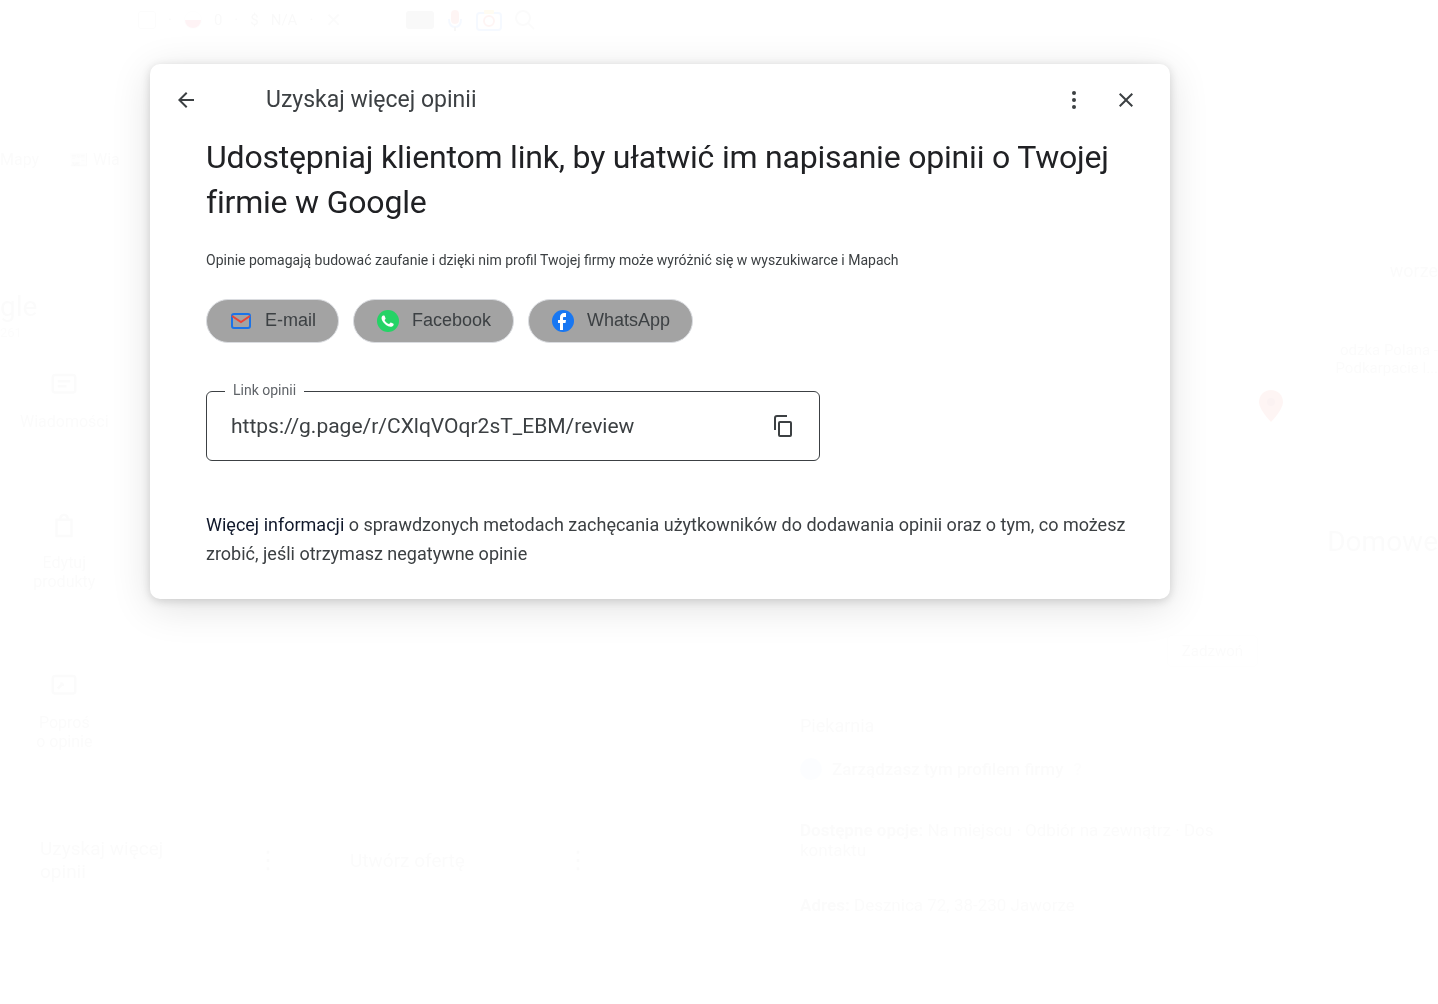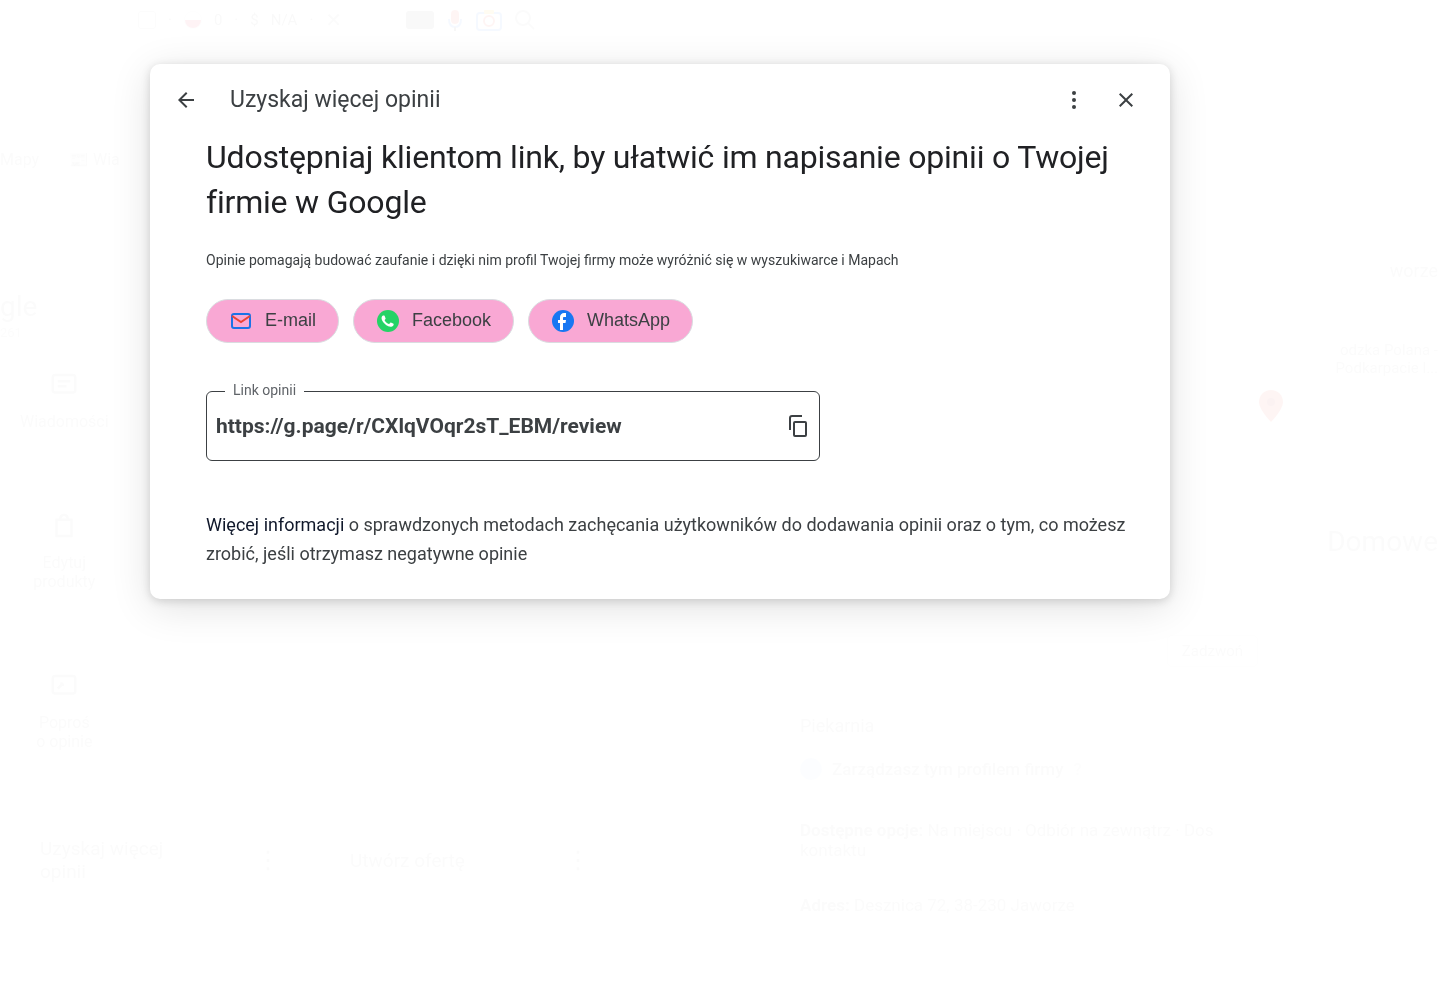--- a/index.html
+++ b/index.html
@@ -235,20 +235,21 @@
       border-radius: 10px;
       box-shadow: 0 2px 10px rgba(0,0,0,0.15), 0 8px 40px rgba(0,0,0,0.12);
       z-index: 10;
       padding-bottom: 30px;
     }
     
     .modal-header {
       display: flex;
       align-items: center;
       padding: 22px 32px 22px 24px;
+      gap: 36px;
     }
     
     .back-arrow {
       width: 24px;
       height: 24px;
       cursor: pointer;
       color: #3c4043;
     }
     
     .modal-header-title {
@@ -321,55 +322,54 @@
     .chip {
       display: flex;
       align-items: center;
       gap: 12px;
       padding: 9px 22px;
       border: 1px solid #dadce0;
       border-radius: 24px;
       cursor: pointer;
       font-size: 18px;
       color: #3c4043;
-      background: #f9a8d4;
+      background: #a3a3a3;
     }
     
     .chip-icon {
       width: 24px;
       height: 24px;
       display: flex;
       align-items: center;
       justify-content: center;
     }
     
     .link-box {
       position: relative;
       border: 1px solid #3c4043;
       border-radius: 6px;
-      padding: 22px 9px;
+      padding: 22px 24px;
       margin-bottom: 50px;
       width: 614px;
     }
     
     .link-label {
       position: absolute;
       top: -10px;
       left: 18px;
       background: #fff;
       padding: 0 8px;
       font-size: 14px;
       color: #5f6368;
     }
     
     .link-row {
       display: flex;
       align-items: center;
       justify-content: space-between;
-      font-weight: bold;
     }
     
     .link-text {
       font-size: 21px;
       color: #3c4043;
     }
     
     .copy-icon {
       width: 24px;
       height: 24px;

